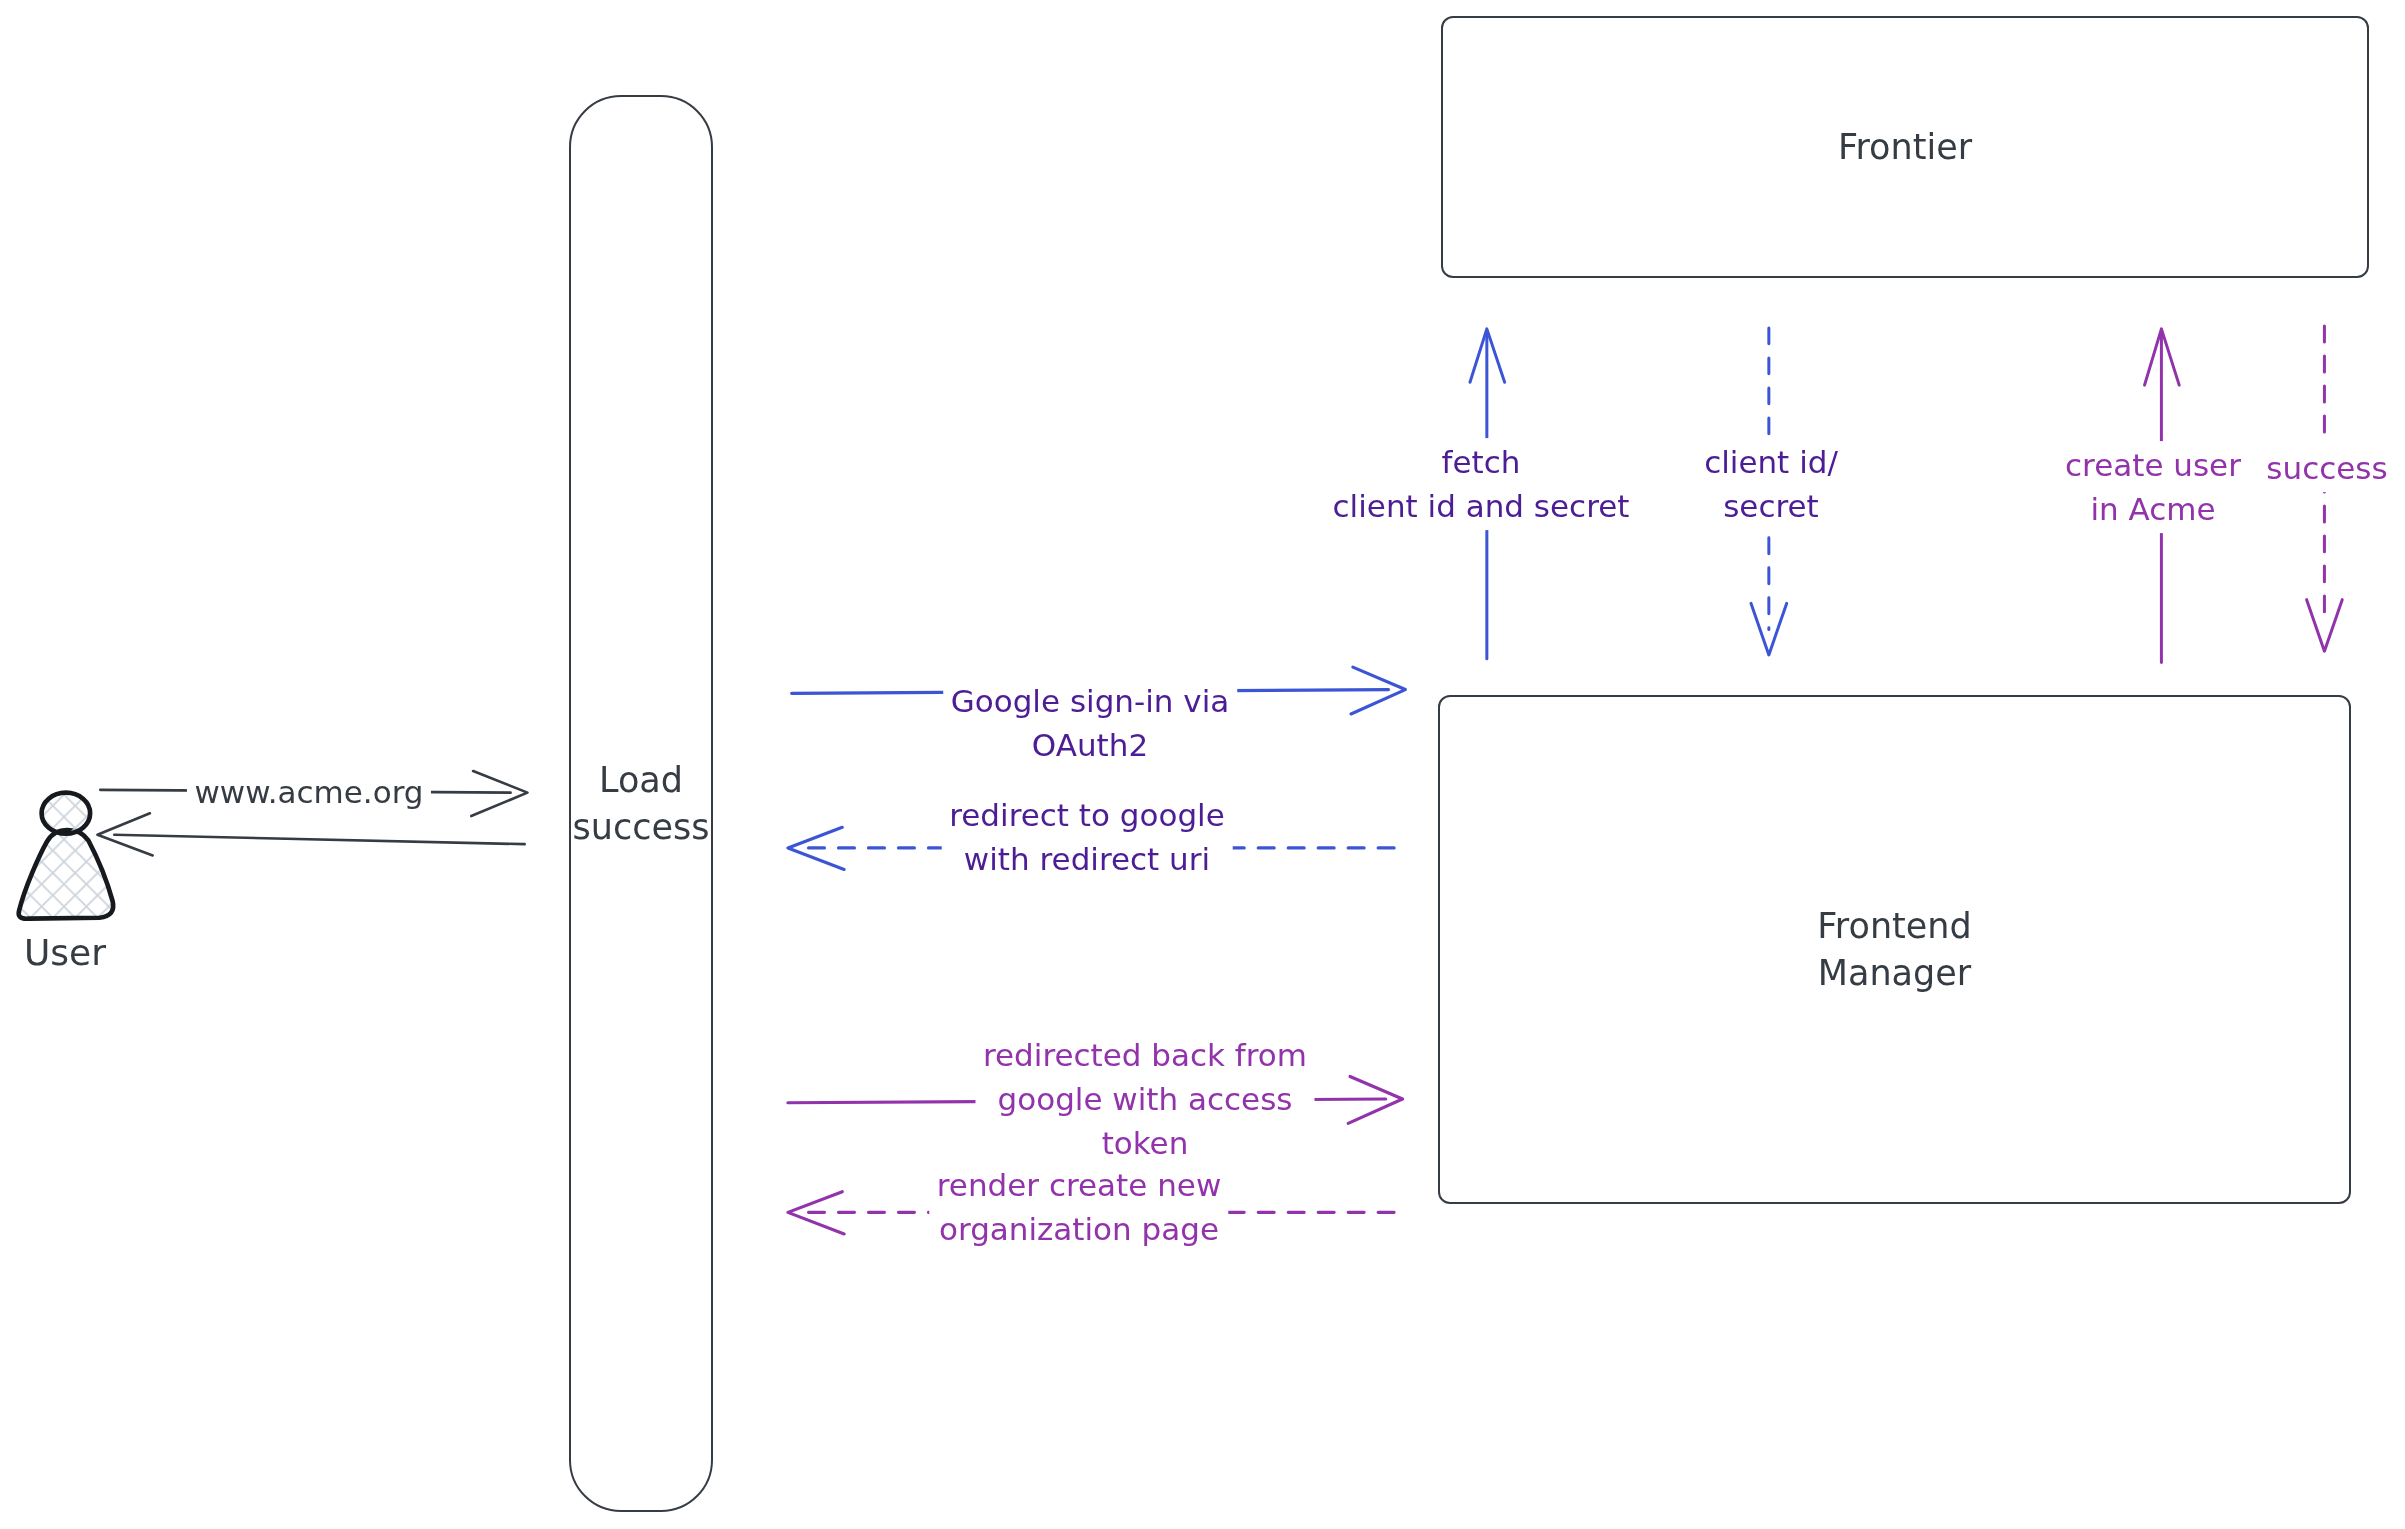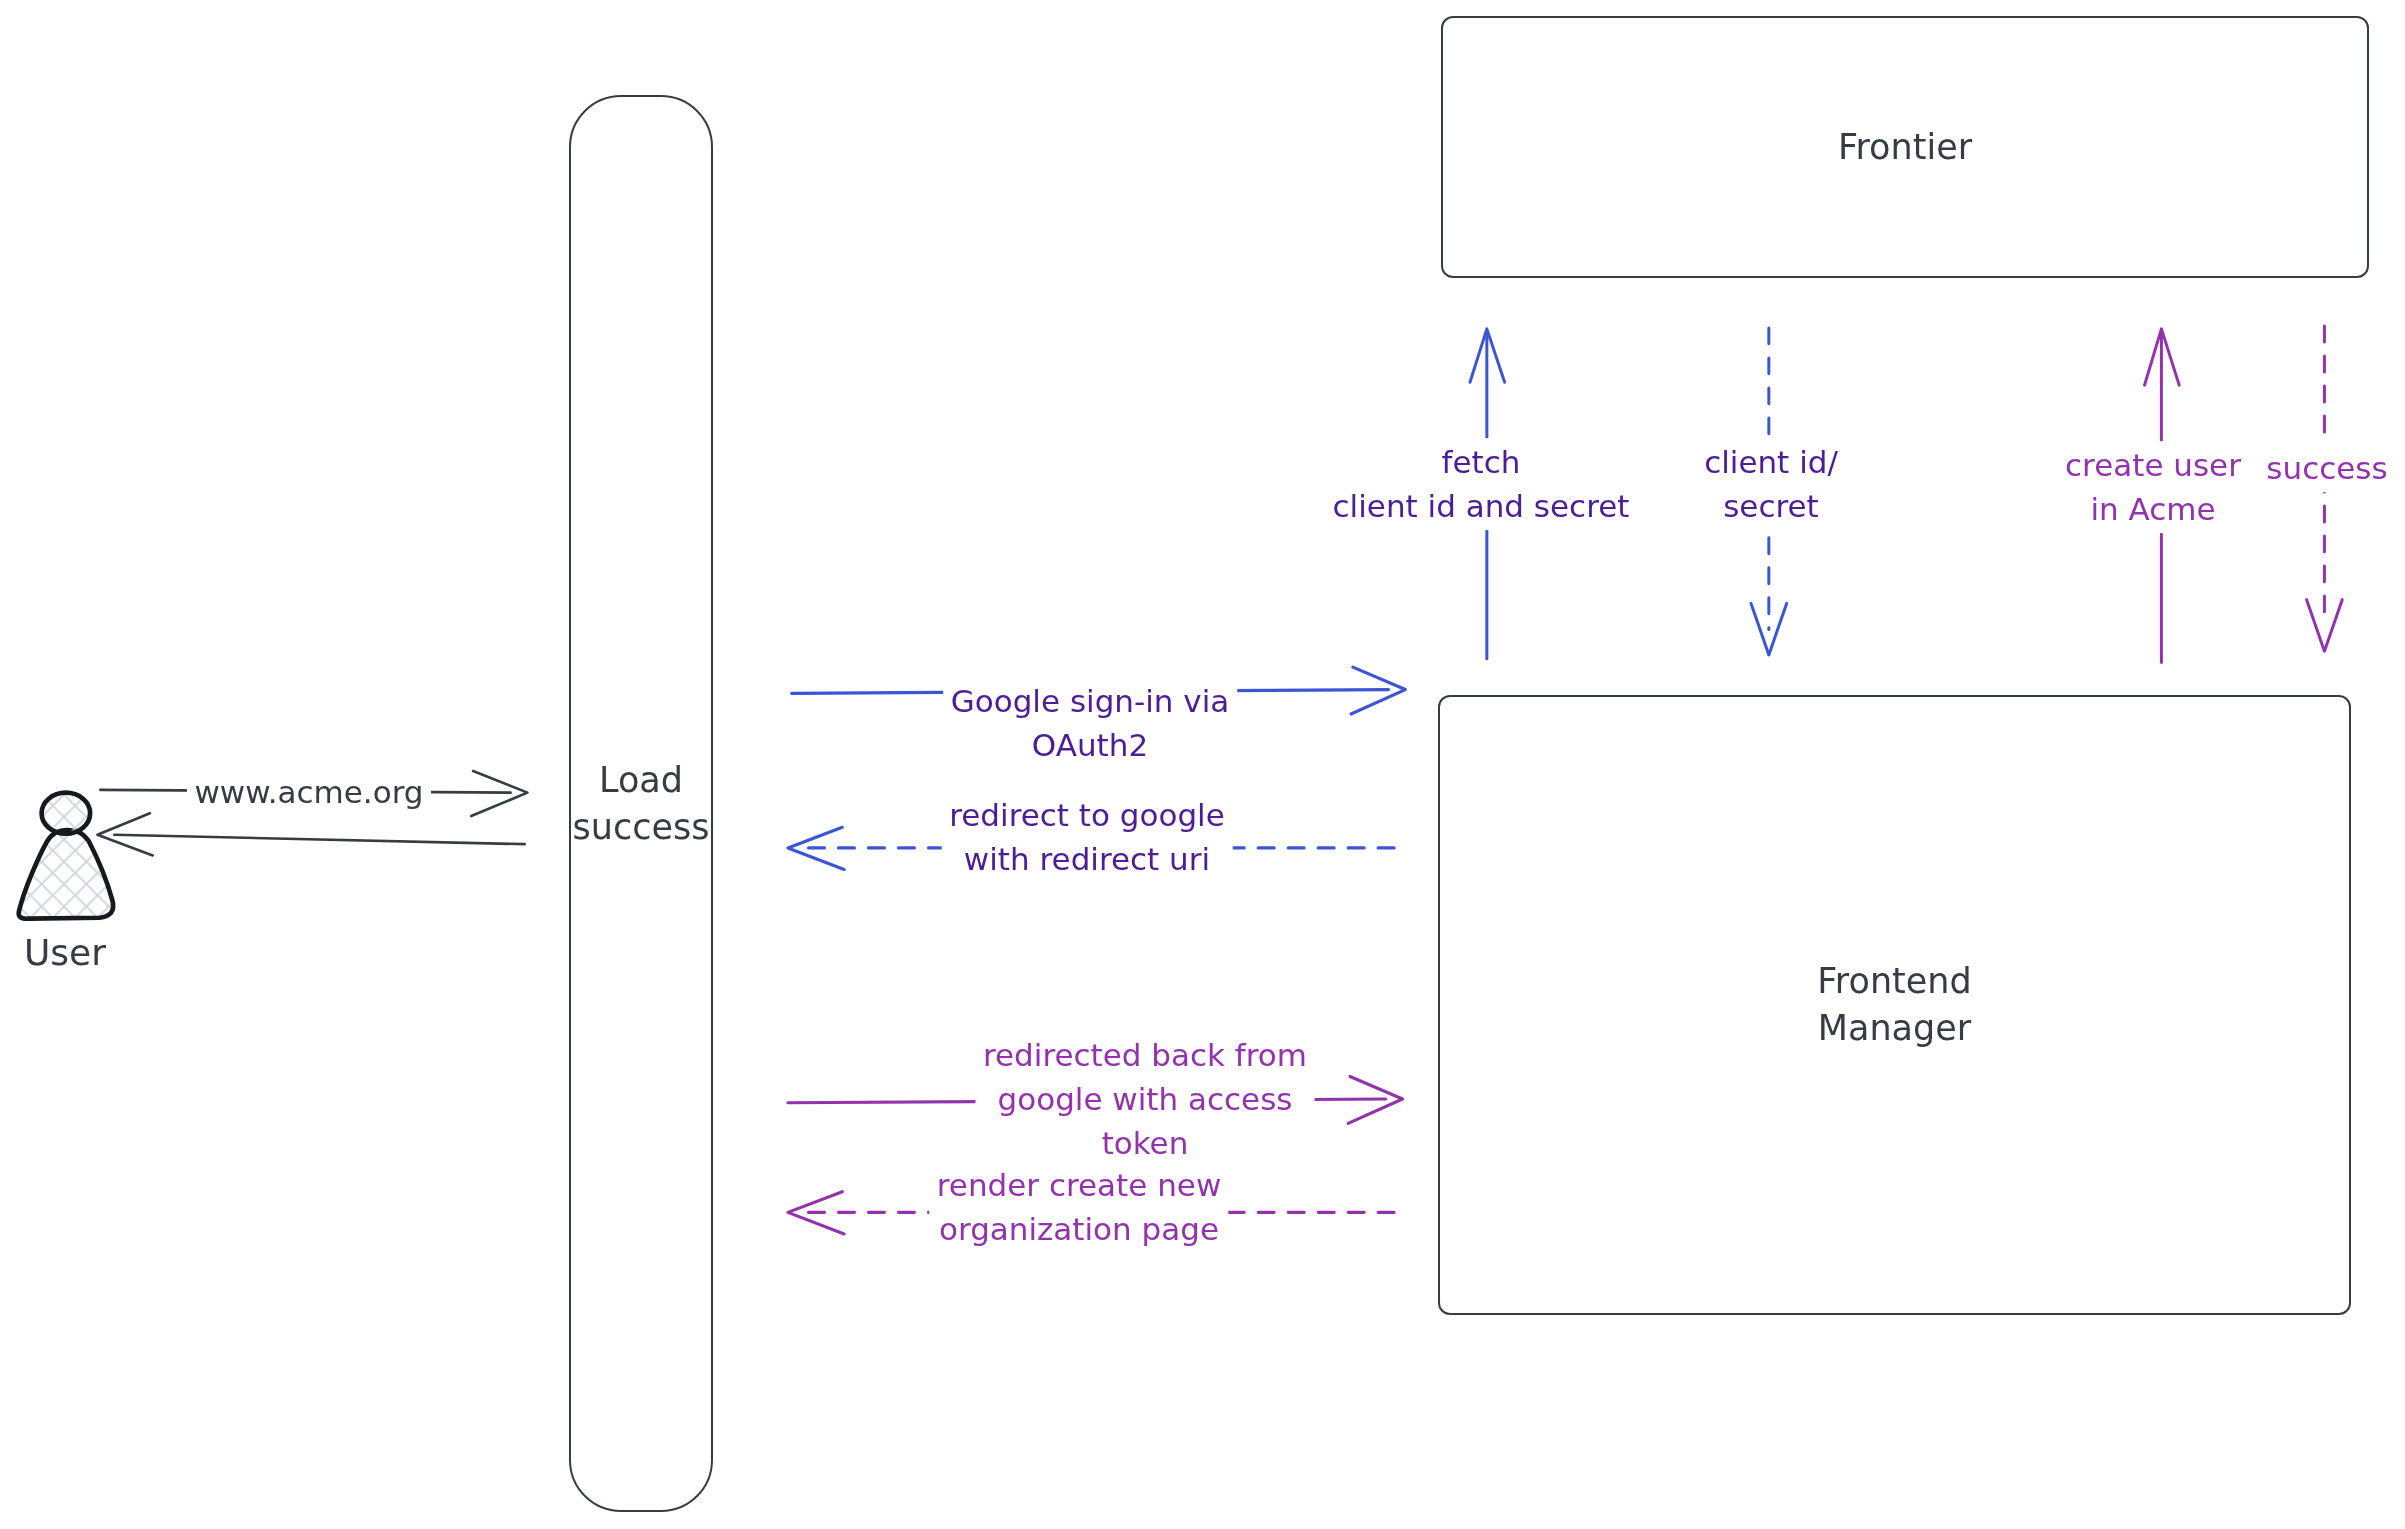--- a/index.html
+++ b/index.html
@@ -124,21 +124,21 @@
 
   <div class="node" style="left:1441px; top:16px; width:928px; height:262px;">
     <div>Frontier</div>
   </div>
 
   <div class="node" style="left:569px; top:95px; width:144px; height:1417px; border-radius:52px;">
     <div>Load</div>
     <div>success</div>
   </div>
 
-  <div class="node" style="left:1438px; top:695px; width:913px; height:620px;">
+  <div class="node" style="left:1438px; top:695px; width:913px; height:509px;">
     <div>Frontend</div>
     <div>Manager</div>
   </div>
 
   <div class="edge-label ink" style="left:309px; top:792px;">www.acme.org</div>
 
   <div class="edge-label blue" style="left:1090px; top:723px;">
     <div>Google sign-in via</div>
     <div>OAuth2</div>
   </div>

